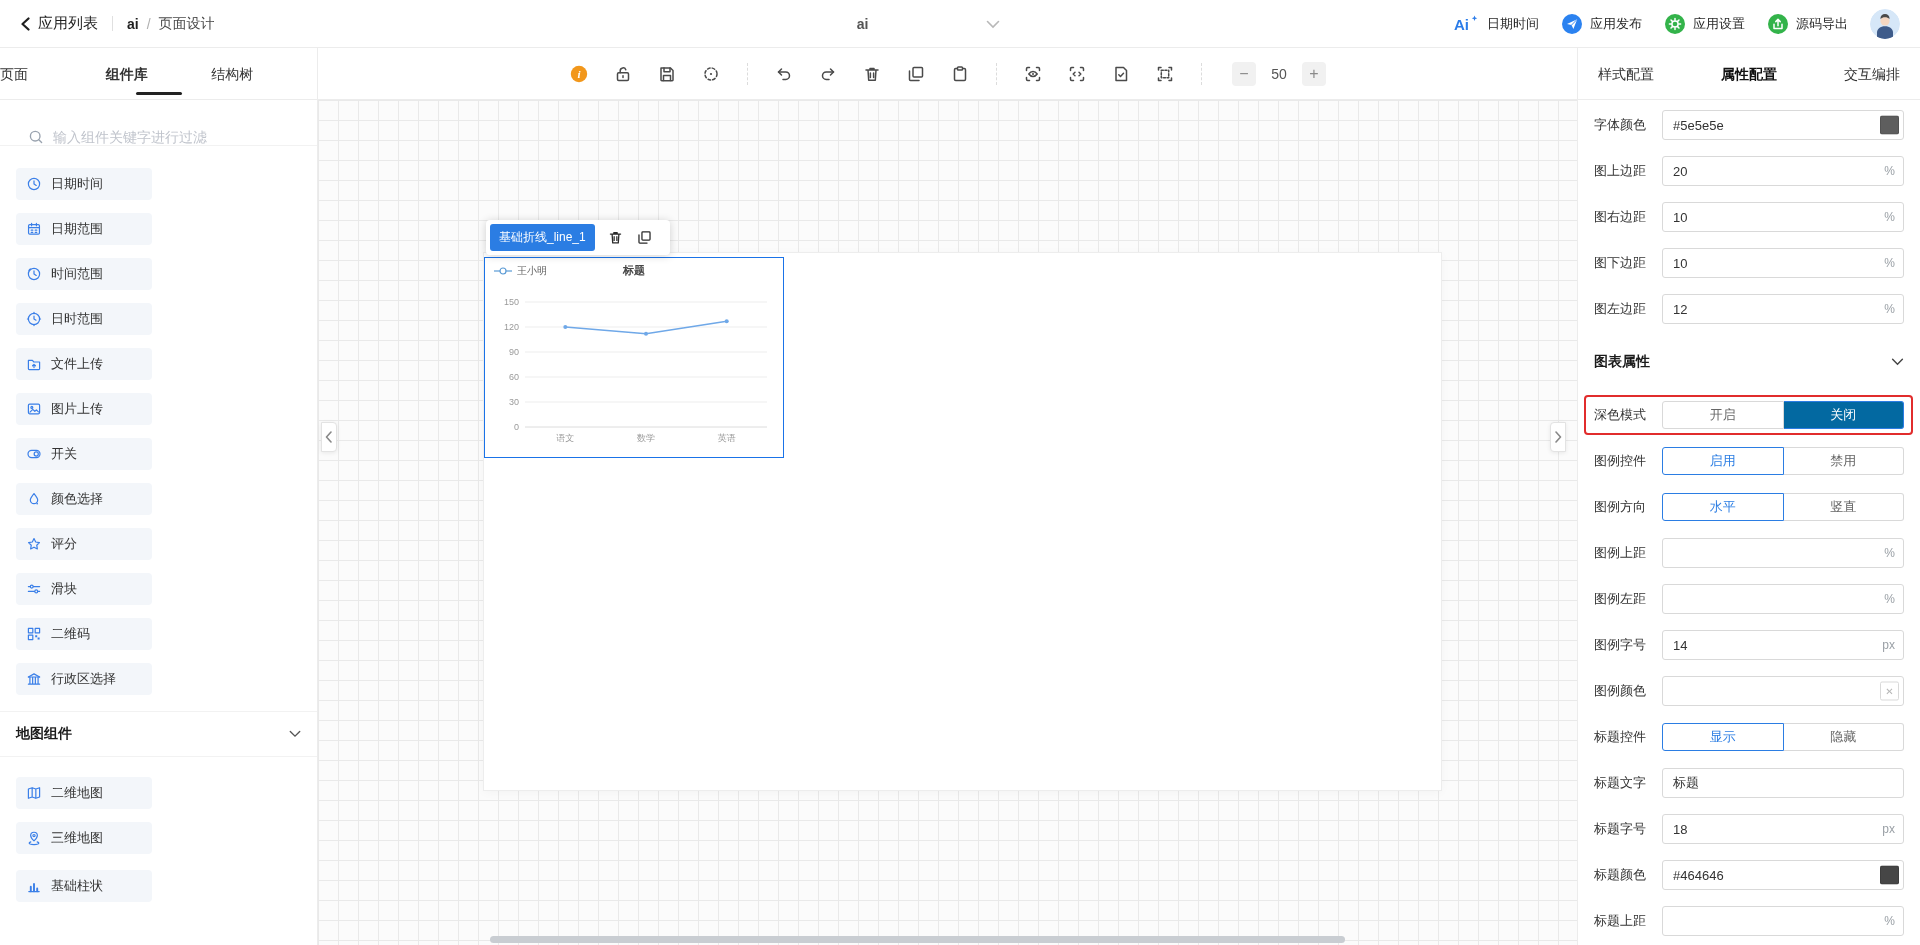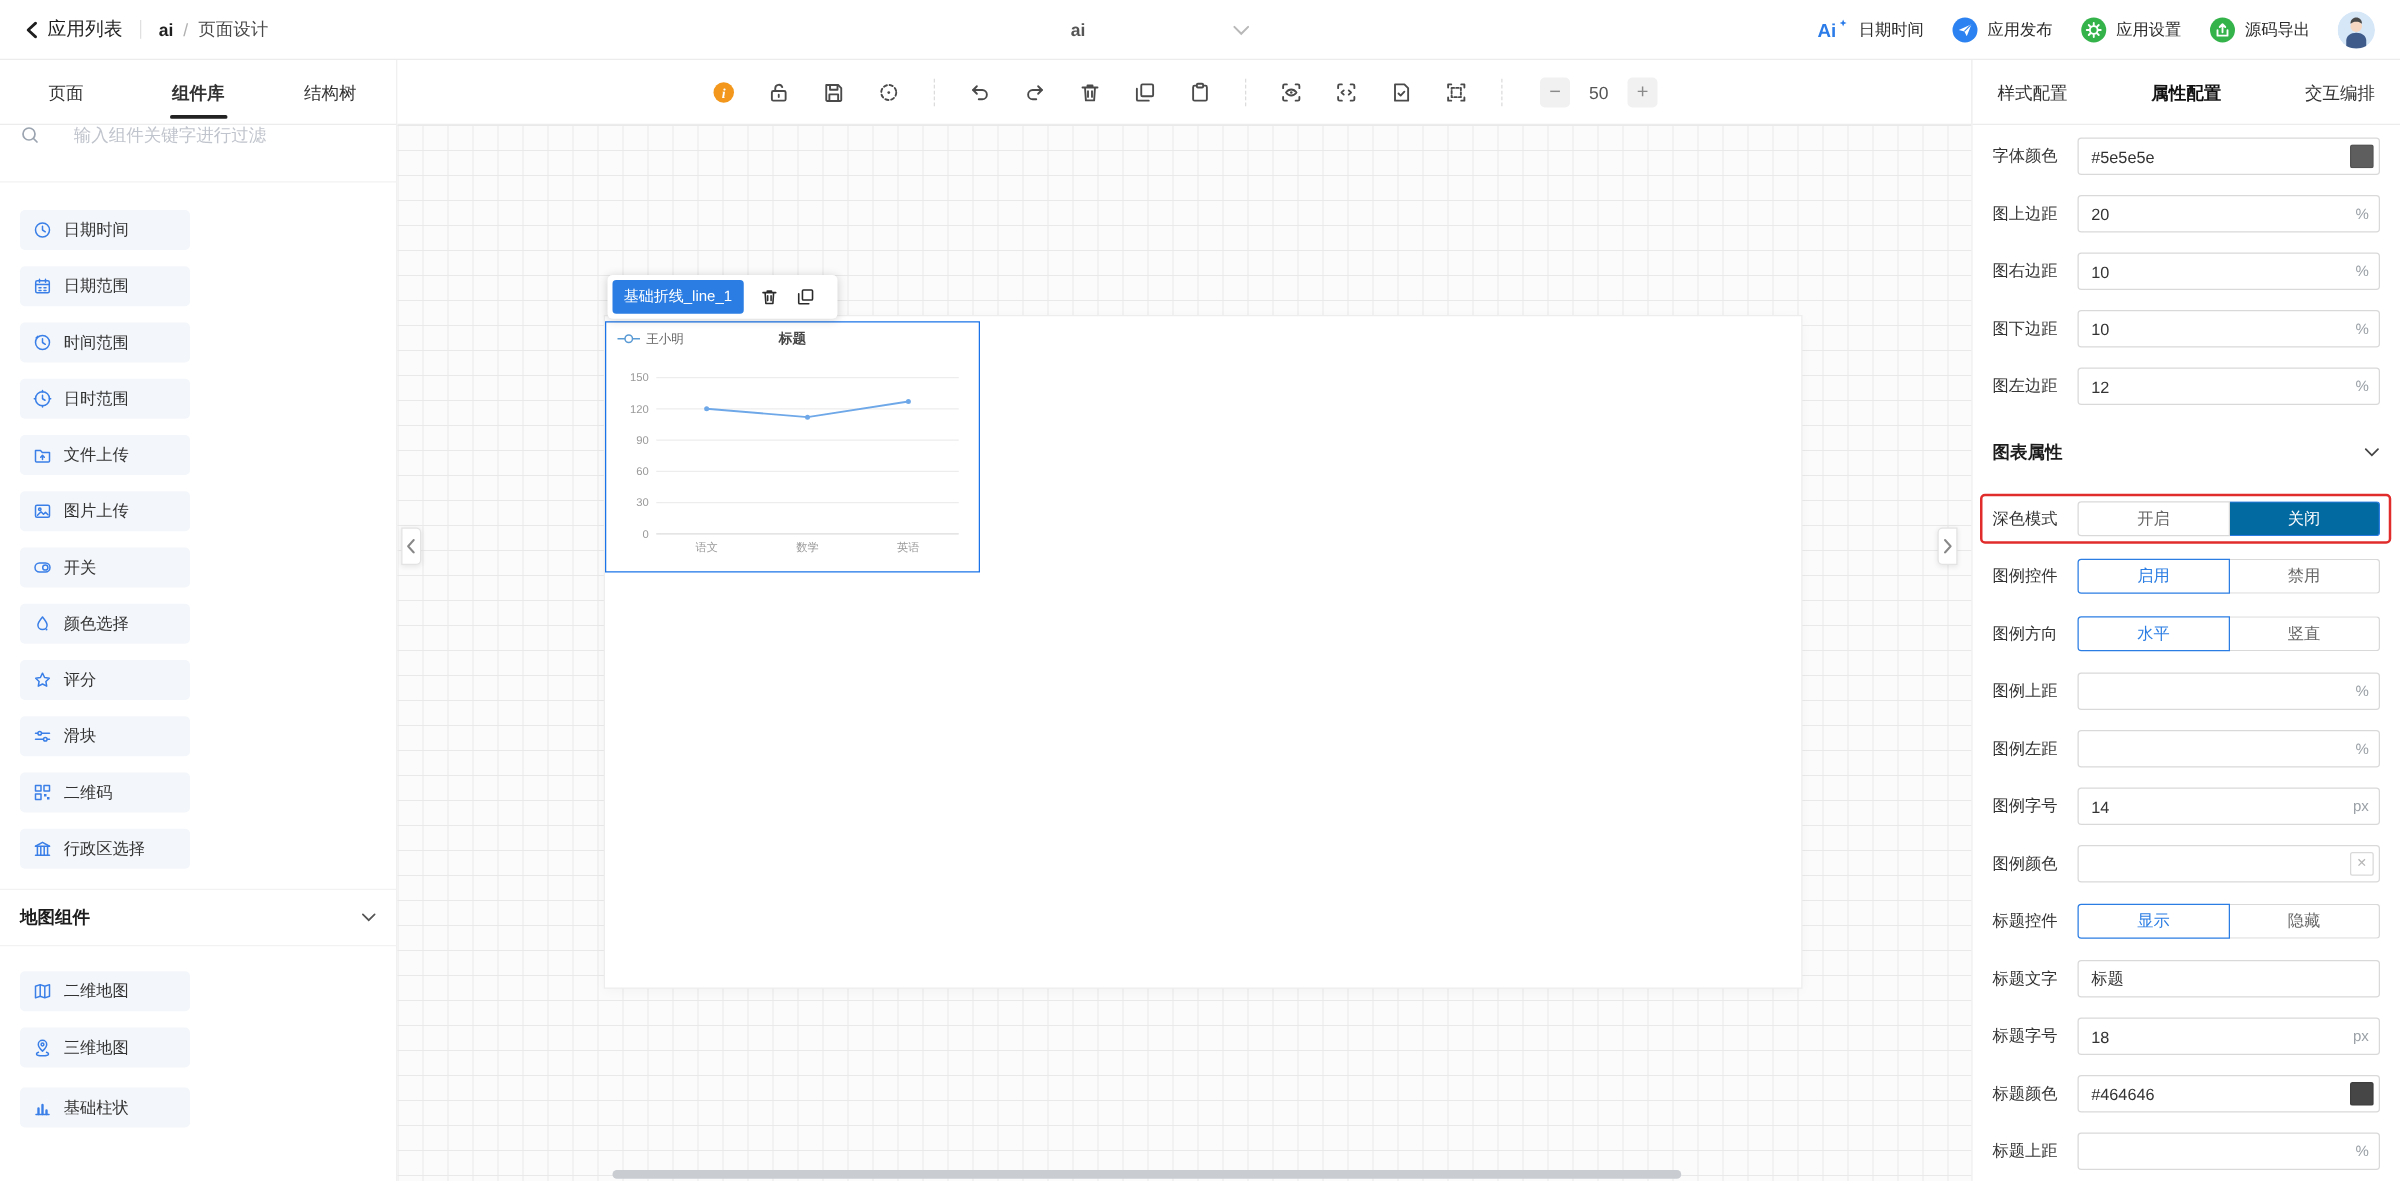--- a/index.html
+++ b/index.html
@@ -18,24 +18,24 @@
 .app-select .nm{position:absolute;left:0;right:0;text-align:center;font-weight:bold;color:#555;font-size:14px}
 .app-select .chev{position:absolute;right:0;color:#b8b8b8}
 .tb-right{margin-left:auto;display:flex;align-items:center;gap:22px}
 .tb-action{display:flex;align-items:center;gap:7px;font-size:13px;color:#2a2a2a;cursor:pointer;white-space:nowrap}
 .avatar{width:30px;height:30px;border-radius:50%;overflow:hidden;cursor:pointer}
 
 .main{display:flex;height:897px}
 
 .sidebar{width:318px;flex:0 0 318px;border-right:1px solid #ececec;display:flex;flex-direction:column;background:#fff}
 .side-tabs{height:52px;flex:0 0 52px;display:flex;align-items:center;border-bottom:1px solid #ececec}
-.side-tab{flex:1;text-align:center;font-size:14px;color:#333;position:relative;line-height:52px;cursor:pointer}
+.side-tab{flex:1;font-size:14px;color:#333;position:relative;line-height:52px;cursor:pointer}
 .side-tab.active{font-weight:bold}
 .side-tab.active::after{content:"";position:absolute;left:50%;transform:translateX(-50%);bottom:5px;width:46px;height:3px;background:#222;border-radius:2px}
-.search-row{height:46px;flex:0 0 46px;display:flex;align-items:flex-start;gap:27px;padding:0 16px;border-bottom:1px solid #f2f2f2;color:#c0c4cc}
+.search-row{height:46px;flex:0 0 46px;display:flex;align-items:flex-end;gap:9px;padding:0 28px;border-bottom:1px solid #f2f2f2;color:#c0c4cc}
 .search-row input{flex:1;border:none;outline:none;font-size:14px;color:#333;background:transparent}
 .search-row input::placeholder{color:#c0c4cc}
 .comp-scroll{flex:1;overflow:hidden;padding-top:22px}
 .comp-grid{display:flex;flex-wrap:wrap;gap:13px 14px;padding:0 16px;margin-bottom:16px}
 .comp-item{width:136px;height:32px;background:#f3f6fa;border-radius:4px;display:flex;align-items:center;gap:9px;padding:0 10px;cursor:grab;color:#3a7fe8}
 .comp-item .lbl{color:#333;font-size:13px;white-space:nowrap}
 .side-section{height:46px;border-top:1px solid #f2f2f2;border-bottom:1px solid #f2f2f2;display:flex;align-items:center;justify-content:space-between;padding:0 16px;margin-bottom:20px}
 .side-section .t{font-weight:bold;font-size:14px;color:#1c1c1c}
 .side-section .ch{color:#555}
 

